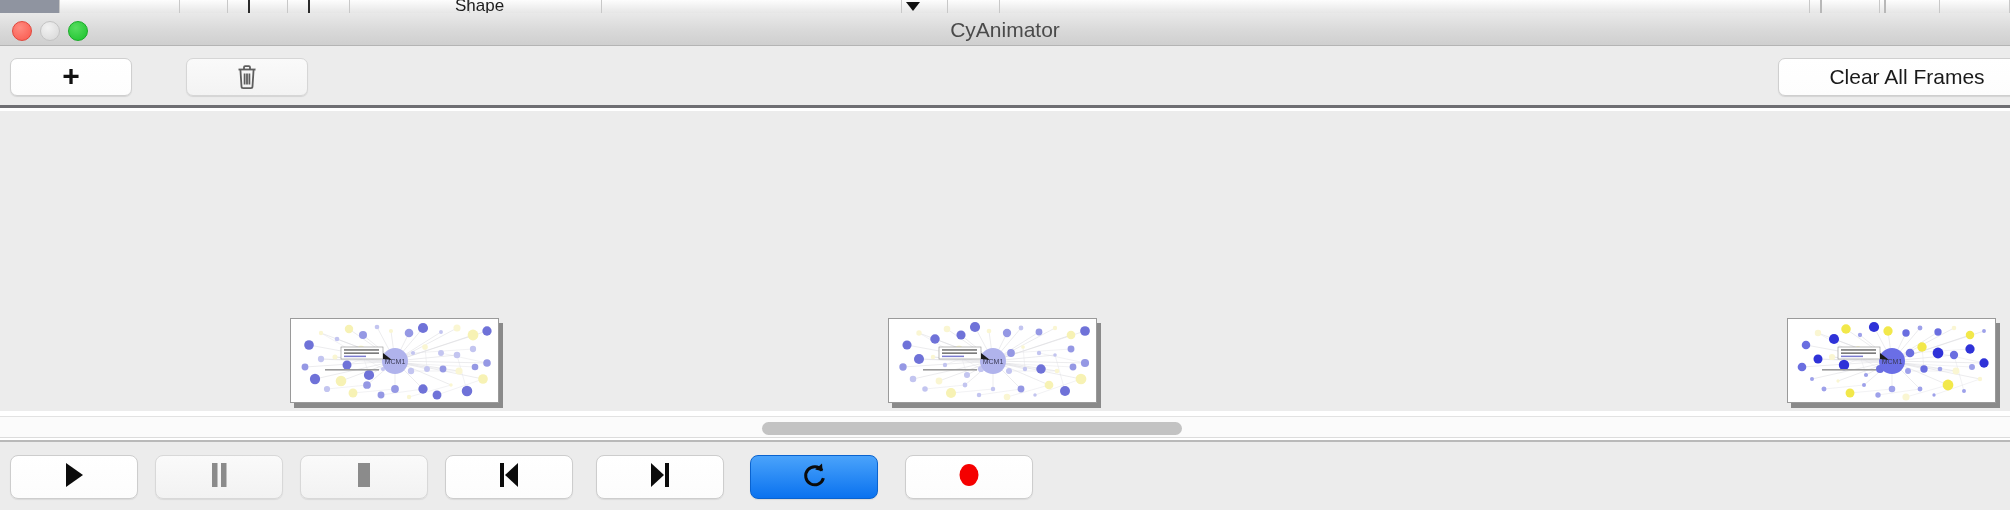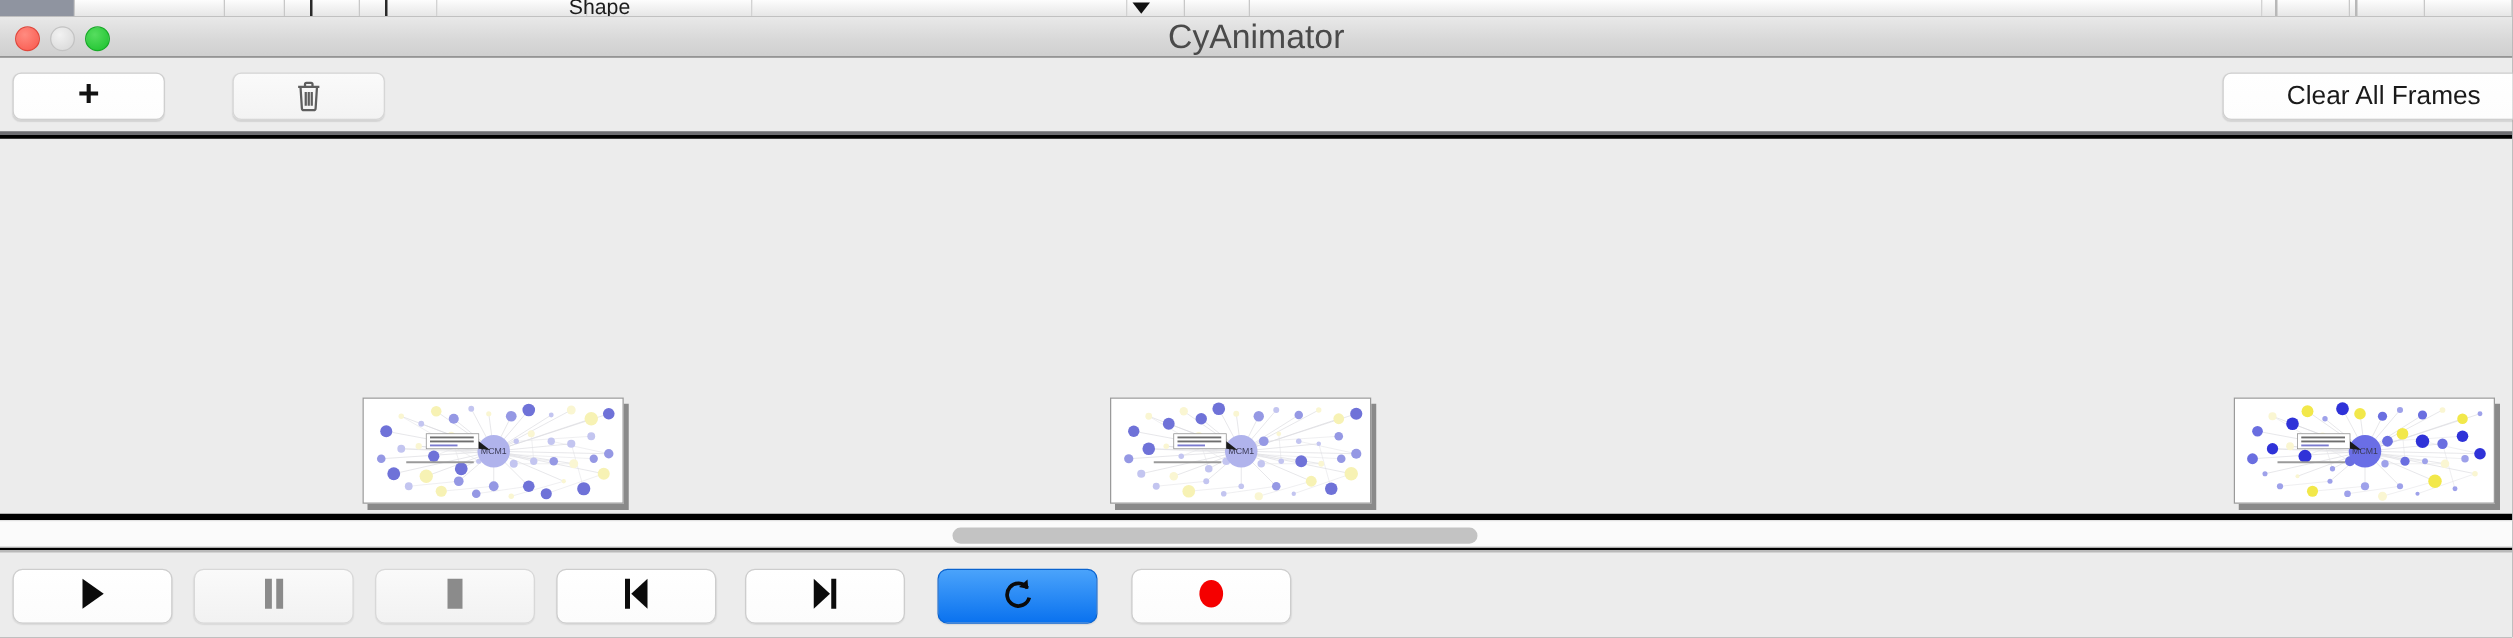--- a/index.html
+++ b/index.html
@@ -5,21 +5,21 @@
   * { box-sizing: border-box; margin: 0; padding: 0; }
   html, body {
     width: 2010px; height: 510px;
     overflow: hidden;
     font-family: "Liberation Sans", sans-serif;
     background: #ececec;
   }
   #app {
     position: relative;
     width: 2010px; height: 510px;
-    background: #000000;
+    background: #ffffff;
   }
 
   
   .bg-strip {
     position: absolute; left: 0; top: 0; width: 2010px; height: 13px;
     background: #f3f3f3;
     overflow: hidden;
   }
   .bg-chip {
     position: absolute; top: 0; height: 13px;
@@ -48,21 +48,21 @@
     border-bottom: 1px solid #b4b4b4;
   }
   .traffic { position: absolute; left: 12px; top: 8px; display: flex; gap: 8px; }
   .dot { width: 20px; height: 20px; border-radius: 50%; }
   .dot-close  { background: radial-gradient(circle at 38% 32%, #ff8b80, #f9574c); border: 1px solid #e0473c; }
   .dot-min    { background: radial-gradient(circle at 38% 32%, #f2f2f2, #d6d6d6); border: 1px solid #c3c3c3; }
   .dot-max    { background: radial-gradient(circle at 38% 32%, #56dd5f, #1ac12b); border: 1px solid #18ab28; }
   .win-title {
     position: absolute; left: 0; top: 0; width: 2010px; height: 33px;
     line-height: 33px; text-align: center;
-    font-size: 27px; color: #4a4a4a;
+    font-size: 21px; color: #4a4a4a;
     font-family: "Liberation Sans", sans-serif;
   }
 
   
   .toolbar {
     position: absolute; left: 0; top: 46px; width: 2010px; height: 62px;
     background: #ececec;
     border-bottom: 3px solid #6e6e72;
   }
   .tb-btn {

